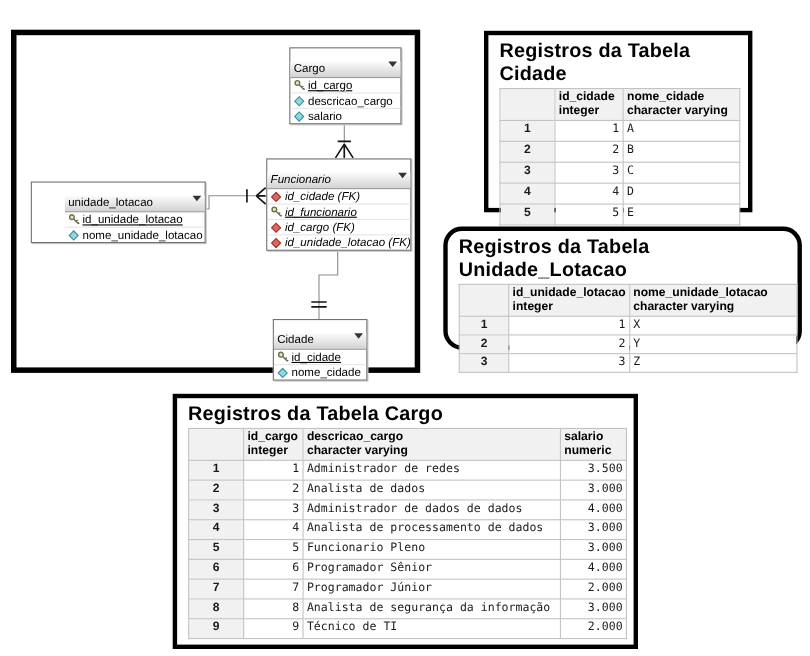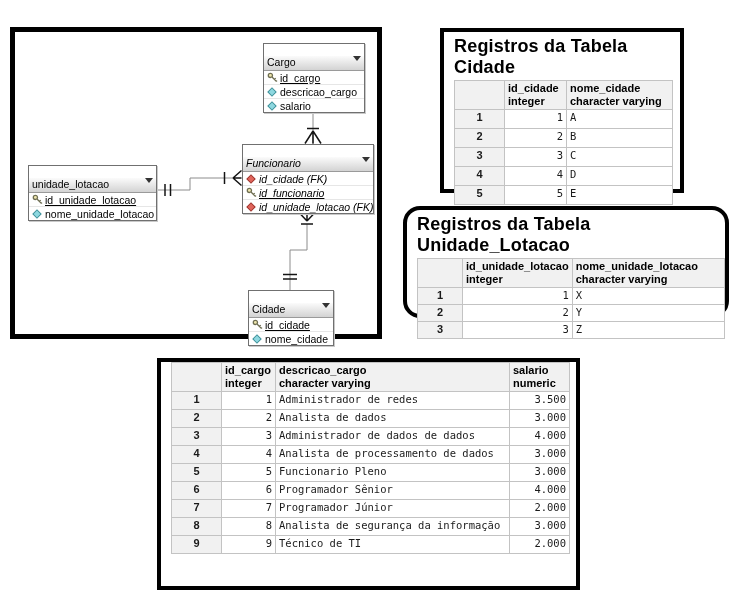--- a/index.html
+++ b/index.html
@@ -126,24 +126,32 @@
               </svg>
             </span>
             <span class="pk">id_funcionario</span>
           </div>
           <div class="entity-row">
             <span class="icon">
               <svg width="10" height="10" viewBox="0 0 10 10">
                 <rect x="2.1" y="2.1" width="5.8" height="5.8" transform="rotate(45 5 5)" fill="#e0655c" stroke="#9c2f27" stroke-width="1"></rect>
               </svg>
             </span>
+            <span>id_cargo (FK)</span>
+          </div>
+          <div class="entity-row">
+            <span class="icon">
+              <svg width="10" height="10" viewBox="0 0 10 10">
+                <rect x="2.1" y="2.1" width="5.8" height="5.8" transform="rotate(45 5 5)" fill="#e0655c" stroke="#9c2f27" stroke-width="1"></rect>
+              </svg>
+            </span>
             <span>id_unidade_lotacao (FK)</span>
           </div>
         </div>
-        <div class="entity" style="left: 13px; top: 133px; width: 127px;">
+        <div class="entity" style="left: 13px; top: 133px; width: 127px; padding-left: 30px;">
           <div class="entity-header">
             <span class="entity-title">unidade_lotacao</span>
             <span class="arrow"></span>
           </div>
           <div class="entity-row">
             <span class="icon">
               <svg width="11" height="11" viewBox="0 0 11 11">
                 <circle cx="3.4" cy="3.4" r="2.1" fill="#efe6ae" stroke="#6e6e52" stroke-width="1.3"></circle>
                 <path d="M5 5 L9.3 9.3 M7.4 7.4 L8.7 6.1 M9.3 9.3 L10 8.6" stroke="#6e6e52" stroke-width="1.3" fill="none"></path>
               </svg>
@@ -275,20 +283,21 @@
               <td class="rownum" style="height: 14px;">3</td>
               <td class="num">3</td>
               <td>Z</td>
             </tr>
           </tbody>
         </table>
       </div>
   </div>
 
   <div class="rec-box rb-cargo">
+    <div class="rec-title">Registros da Tabela Cargo</div>
     <div class="grid-slot">
         <table class="grid">
           <colgroup>
             <col style="width: 50px;">
             <col style="width: 54px;">
             <col style="width: 234px;">
             <col style="width: 60px;">
           </colgroup>
           <thead>
             <tr>

